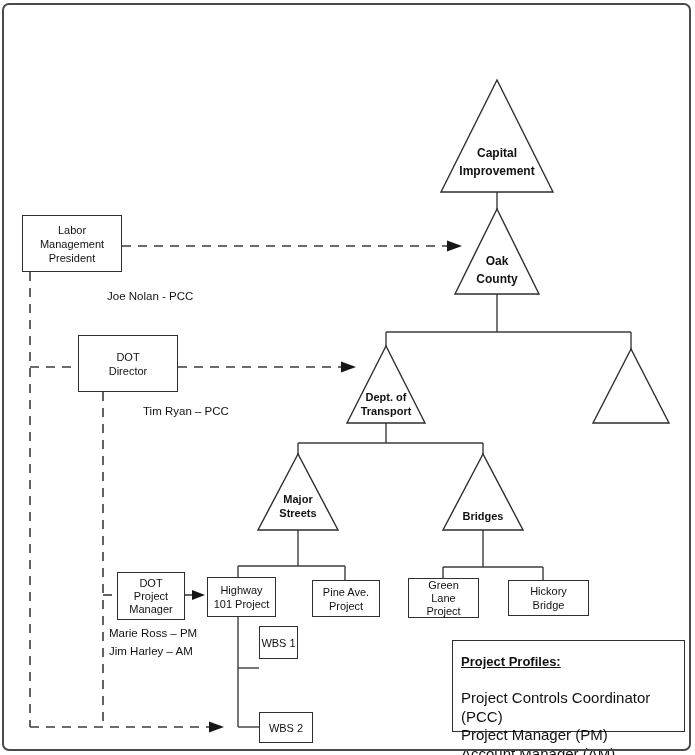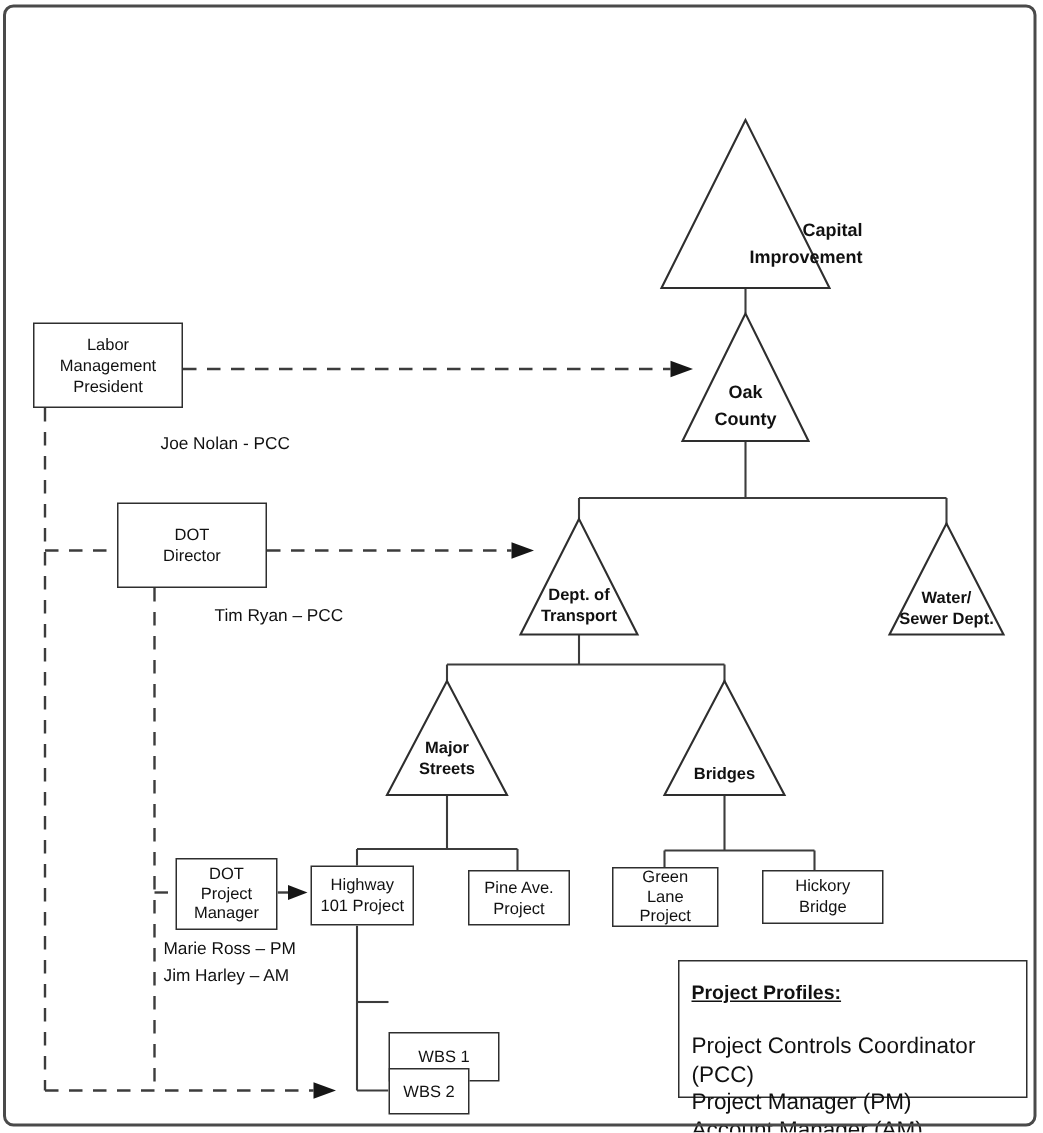--- a/index.html
+++ b/index.html
@@ -106,28 +106,26 @@
 
       <polygon points="497,80 441,192 553,192"></polygon>
       <polygon points="497,209 455,294 539,294"></polygon>
       <polygon points="386,346 347,423 425,423"></polygon>
       <polygon points="631,349 593,423 669,423"></polygon>
       <polygon points="298,454 258,530 338,530"></polygon>
       <polygon points="483,454 443,530 523,530"></polygon>
     </g>
   </svg>
 
-  <div class="tri-label big" style="left:455px;top:144px;width:120px;text-align:right;">Capital
+  <div class="tri-label big" style="left:437px;top:144px;width:120px;">Capital
 Improvement</div>
   <div class="tri-label big" style="left:455px;top:252px;width:84px;">Oak
 County</div>
   <div class="tri-label" style="left:346px;top:390px;width:80px;">Dept. of
 Transport</div>
-  <div class="tri-label" style="left:584px;top:392px;width:94px;">Water/
-Sewer Dept.</div>
   <div class="tri-label" style="left:258px;top:492px;width:80px;">Major
 Streets</div>
   <div class="tri-label" style="left:443px;top:509px;width:80px;">Bridges</div>
 
   <div class="node-box" style="left:22px;top:215px;width:100px;height:57px;">Labor
 Management
 President</div>
   <div class="node-box" style="left:78px;top:335px;width:100px;height:57px;">DOT
 Director</div>
   <div class="node-box" style="left:117px;top:572px;width:68px;height:48px;line-height:13px;">DOT
@@ -135,21 +133,21 @@
 Manager</div>
   <div class="node-box" style="left:207px;top:577px;width:69px;height:40px;">Highway
 101 Project</div>
   <div class="node-box" style="left:312px;top:580px;width:68px;height:37px;">Pine Ave.
 Project</div>
   <div class="node-box" style="left:408px;top:578px;width:71px;height:40px;line-height:13px;">Green
 Lane
 Project</div>
   <div class="node-box" style="left:508px;top:580px;width:81px;height:36px;">Hickory
 Bridge</div>
-  <div class="node-box" style="left:259px;top:688px;width:74px;height:33px;">WBS 1</div>
+  <div class="node-box" style="left:259px;top:626px;width:39px;height:33px;">WBS 1</div>
   <div class="node-box" style="left:259px;top:712px;width:54px;height:31px;">WBS 2</div>
 
   <div class="annot" style="left:107px;top:287px;">Joe Nolan - PCC</div>
   <div class="annot" style="left:143px;top:402px;">Tim Ryan – PCC</div>
   <div class="annot" style="left:109px;top:624px;">Marie Ross – PM</div>
   <div class="annot" style="left:109px;top:642px;">Jim Harley  – AM</div>
 
   <div id="legend">
     <div class="legend-title">Project Profiles:</div>
     <div class="legend-item">Project Controls Coordinator (PCC)</div>

